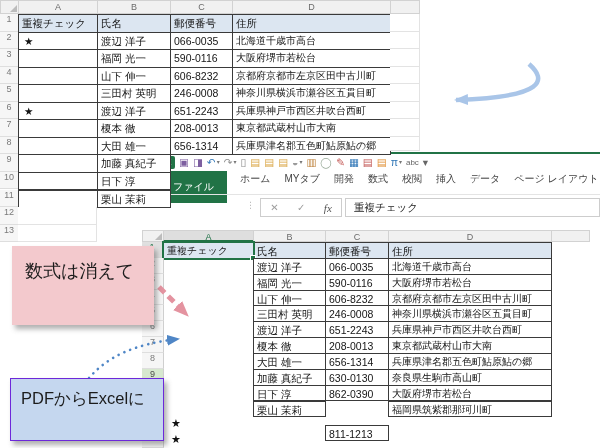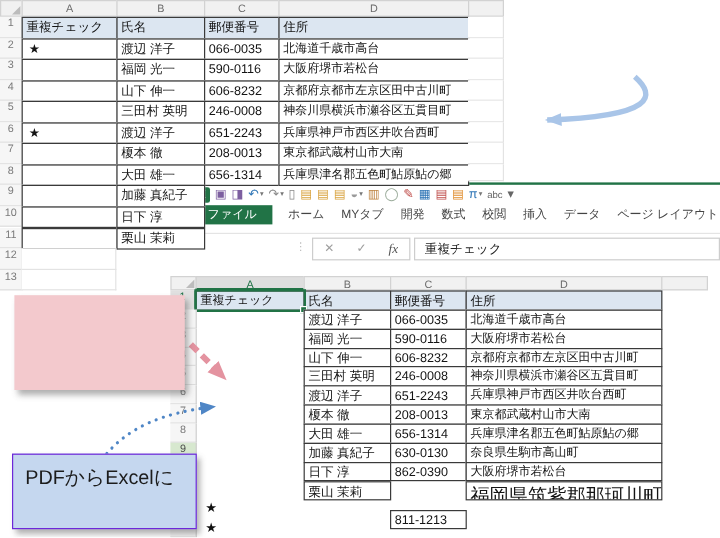--- a/index.html
+++ b/index.html
@@ -24,21 +24,21 @@
   .corner-tri{position:absolute;right:1px;bottom:1px;width:0;height:0;
               border-left:7px solid transparent;border-bottom:7px solid #bcbcbc;}
   
   .qat{position:absolute;display:flex;align-items:center;gap:4px;}
   .qicon{font-size:10.5px;line-height:13px;height:13px;display:inline-flex;align-items:center;cursor:default;}
   .qicon .caret{font-size:6px;color:#777;margin-left:1px;}
   .qicon.logo{background:#217346;color:#fff;width:13px;height:13px;font-size:9px;font-weight:bold;
               justify-content:center;border-radius:2px;}
   .tabs{position:absolute;display:flex;align-items:stretch;}
   .tab{font-size:10px;color:#444;display:flex;align-items:center;padding:0 7px;white-space:nowrap;}
-  .tab.file{background:#217346;color:#fff;padding:0 13px;margin-right:6px;}
+  .tab.file{background:#217346;color:#fff;padding:16px 13px;margin-right:6px;}
   .fbar-box{position:absolute;box-sizing:border-box;border:1px solid #cdcdcd;background:#fff;
             font-size:10.5px;color:#222;display:flex;align-items:center;}
   .callout{position:absolute;box-sizing:border-box;color:#1c1c1c;
            box-shadow:3px 4px 5px rgba(80,80,80,.45);}
 </style>
 </head>
 <body>
 
 <div class="stage">
 
@@ -136,21 +136,21 @@
         <div class="cell" style="left: 111px; top: 216.8px; width: 73px; height: 16.85px;">加藤 真紀子</div>
         <div class="cell" style="left: 183px; top: 216.8px; width: 64px; height: 16.85px;">630-0130</div>
         <div class="cell" style="left: 246px; top: 216.8px; width: 164px; height: 16.85px; font-size: 10px;">奈良県生駒市高山町</div>
         <div class="rnum" style="left: 0px; top: 232.65px; width: 22px; height: 15.85px;">10</div>
         <div class="cell" style="left: 111px; top: 232.65px; width: 73px; height: 16.85px;">日下 淳</div>
         <div class="cell" style="left: 183px; top: 232.65px; width: 64px; height: 16.85px;">862-0390</div>
         <div class="cell" style="left: 246px; top: 232.65px; width: 164px; height: 16.85px; font-size: 10px;">大阪府堺市若松台</div>
         <div class="rnum" style="left: 0px; top: 248.5px; width: 22px; height: 15.85px;">11</div>
         <div class="cell" style="left: 111px; top: 248.5px; width: 73px; height: 16.85px;">栗山 茉莉</div>
         <div class="cell" style="left: 183px; top: 248.5px; width: 64px; height: 16.85px; margin-top: 24px;">811-1213</div>
-        <div class="cell" style="left: 246px; top: 248.5px; width: 164px; height: 16.85px; font-size: 16px;">福岡県筑紫郡那珂川町</div>
+        <div class="cell" style="left: 246px; top: 248.5px; width: 164px; height: 16.85px; font-size: 10px;">福岡県筑紫郡那珂川町</div>
         <div class="rnum" style="left: 0px; top: 264.35px; width: 22px; height: 15.85px;">12</div>
         <div style="position: absolute; left: 29px; top: 265.35px; font-size: 11px; color: rgb(17, 17, 17);">★</div>
         <div class="rnum" style="left: 0px; top: 280.2px; width: 22px; height: 15.85px;">13</div>
         <div style="position: absolute; left: 29px; top: 281.2px; font-size: 11px; color: rgb(17, 17, 17);">★</div>
       </div>
   </div>
 
   <div class="abs" id="win1" style="left:0;top:0;width:420px;height:244px;z-index:2;">
       <div class="hcell" style="left: 0px; top: 0px; width: 19px; height: 14px;">
         <div class="corner-tri"></div>
@@ -235,18 +235,19 @@
           <path d="M0,0 L13,5.5 L0,11 z" fill="#4f86c6"></path>
         </marker>
     </defs>
     <path d="M529,64 C547,80 546,97 456,100" fill="none" stroke="#a9c5e8" stroke-width="4.5" marker-end="url(#ah-lb)"></path>
     <path d="M159,287 L186,314" fill="none" stroke="#e493a0" stroke-width="5" stroke-dasharray="8 5" marker-end="url(#ah-pk)"></path>
     <path d="M89,378 C107,357 134,344 178,339" fill="none" stroke="#4f86c6" stroke-width="2.6" stroke-linecap="round" stroke-dasharray="0.1 6.2" marker-end="url(#ah-bl)"></path>
   </svg>
 
   <div class="callout" style="left:12px;top:246px;width:142px;height:79px;background:#f3c9cd;z-index:4;
               font-size:18px;padding:10px 0 0 13px;line-height:1.75;">
+    <div>数式は消えて</div>
   </div>
   <div class="callout" style="left:10px;top:378px;width:154px;height:63px;background:#c5d7ef;border:1px solid #6d28d9;
               z-index:4;font-size:16.5px;padding:7px 0 0 10px;line-height:1.55;">
     <div>PDFからExcelに</div>
   </div>
 </div>
 
 </body></html>

